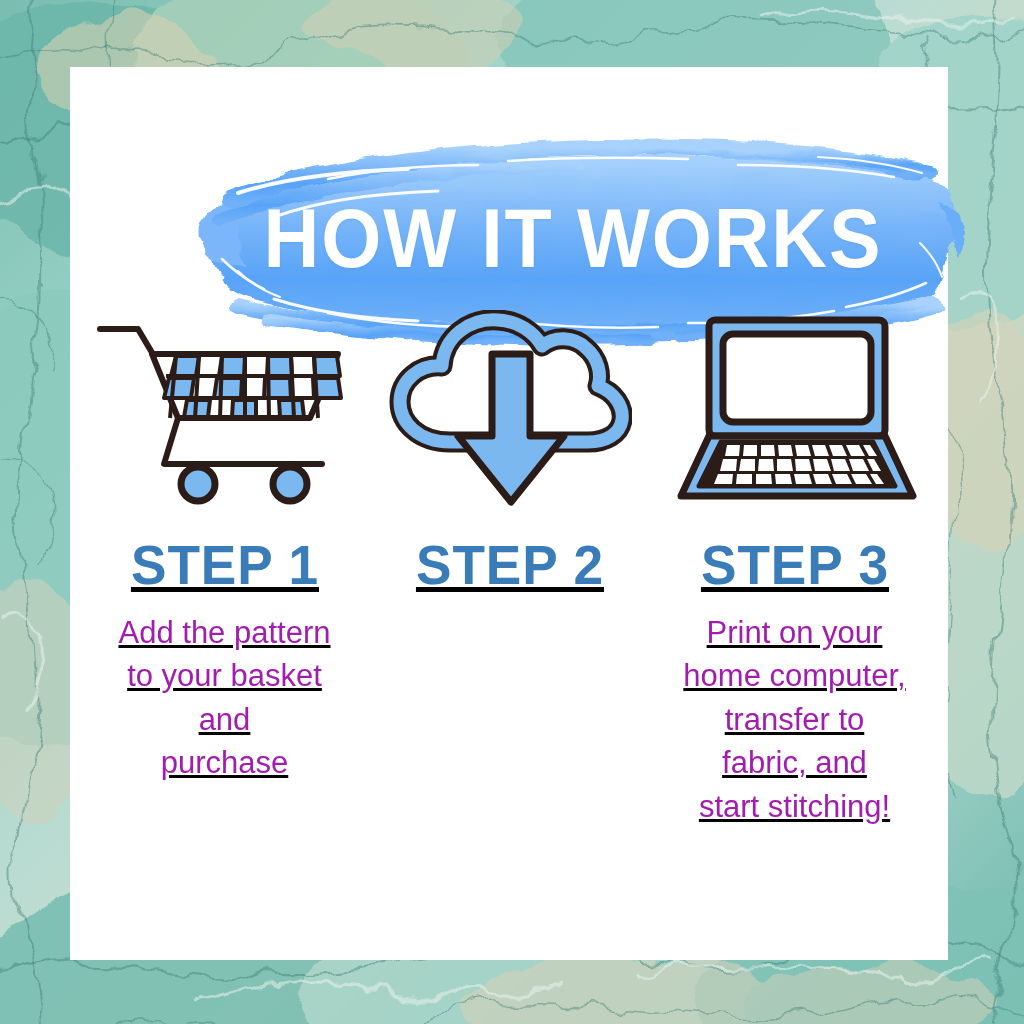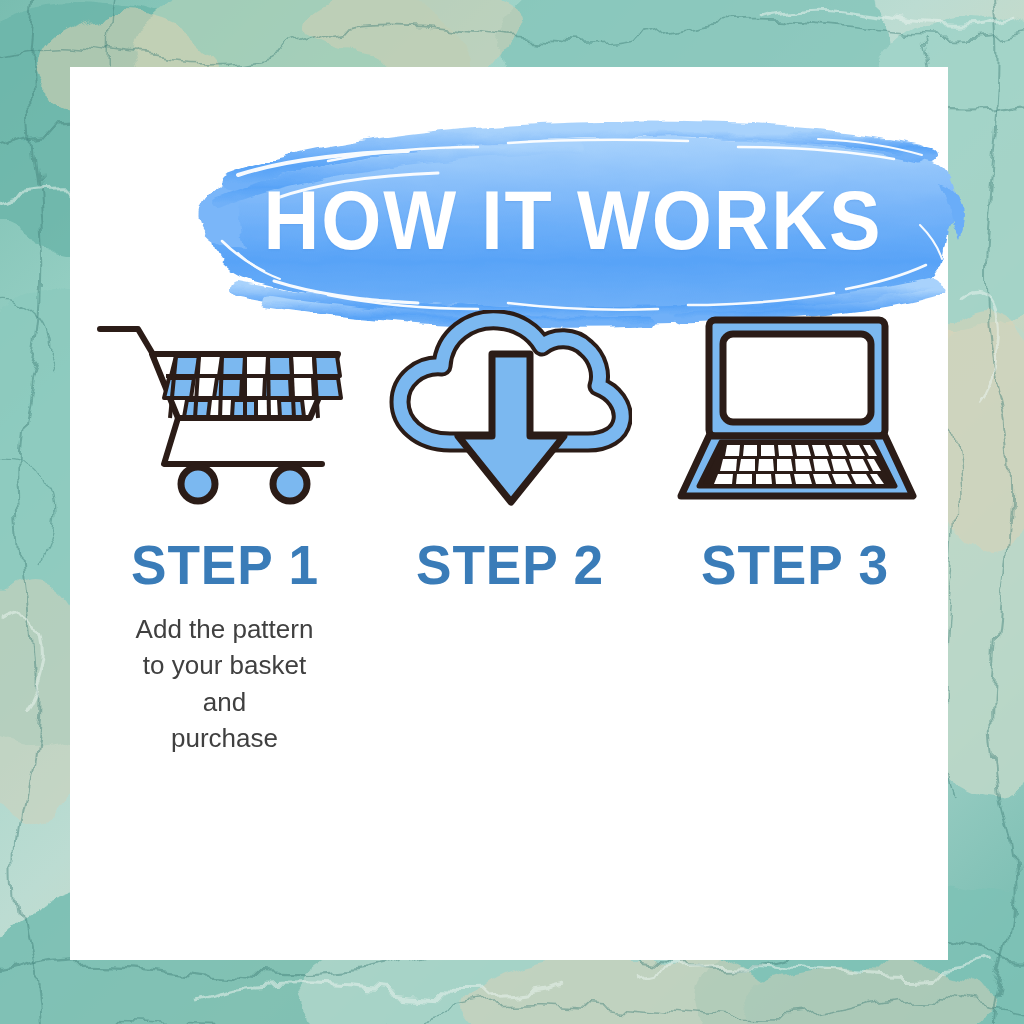--- a/index.html
+++ b/index.html
@@ -13,44 +13,44 @@
   #bg{position:absolute;inset:0;z-index:0;overflow:hidden;}
   #bg svg{width:100%;height:100%;display:block;}
 
   
   #card{
     position:absolute;left:70px;top:67px;width:878px;height:893px;
     background:#ffffff;z-index:5;
   }
 
   
-  .banner-wrap{position:absolute;left:108px;top:46px;width:790px;height:215px;}
+  .banner-wrap{position:absolute;left:108px;top:64px;width:790px;height:215px;}
   .banner-wrap svg{position:absolute;inset:0;width:100%;height:100%;}
   .banner-title{
     position:absolute;left:0;top:0;width:100%;height:100%;
     display:flex;align-items:center;justify-content:center;
     color:#ffffff;font-weight:700;
     font-size:84px;letter-spacing:2px;
     font-family:"Liberation Sans Narrow","Liberation Sans",sans-serif;
     transform:scaleX(.92);
     text-shadow:0 1px 2px rgba(60,130,220,.25);
     white-space:nowrap;
   }
 
   
-  .cols{position:absolute;left:12px;top:238px;width:856px;display:flex;}
+  .cols{position:absolute;left:12px;top:238px;width:856px;display:flex;text-decoration:underline;}
   .col{width:285px;display:flex;flex-direction:column;align-items:center;}
   .icon-box{height:205px;display:flex;align-items:flex-end;justify-content:center;}
   .step-head{
     color:#3a7cb8;font-weight:700;font-size:56px;letter-spacing:1px;
     font-family:"Liberation Sans Narrow","Liberation Sans",sans-serif;
     margin-top:22px;transform:scaleX(.95);white-space:nowrap;
   }
   .step-body{
-    margin-top:14px;color:#404040;font-size:26px;line-height:1.40;
+    margin-top:14px;color:#a21caf;font-size:31px;line-height:1.40;
     text-align:center;font-weight:400;width:268px;
     font-family:"Liberation Sans","DejaVu Sans",sans-serif;
     white-space:pre-line;
   }
 </style>
 </head>
 <body>
 
 <div id="bg">
   <svg viewBox="0 0 1024 1024" preserveAspectRatio="none">
@@ -300,16 +300,21 @@
               <path d="M106,164 L121,164 L123,174 L107,174 Z"></path>
             <path d="M125,164 L140,164 L143,174 L127,174 Z"></path>
               <path d="M144,164 L159,164 L163,174 L147,174 Z"></path>
             <path d="M163,164 L178,164 L183,174 L167,174 Z"></path>
               <path d="M182,164 L197,164 L203,174 L187,174 Z"></path>
             <path d="M201,164 L208,164 L215,174 L207,174 Z"></path>
           </g>
         </svg>
       </div>
       <div class="step-head">STEP 3</div>
+      <div class="step-body">Print on your
+home computer,
+transfer to
+fabric, and
+start stitching!</div>
     </div>
 
   </div>
 </div>
 
 </body></html>

